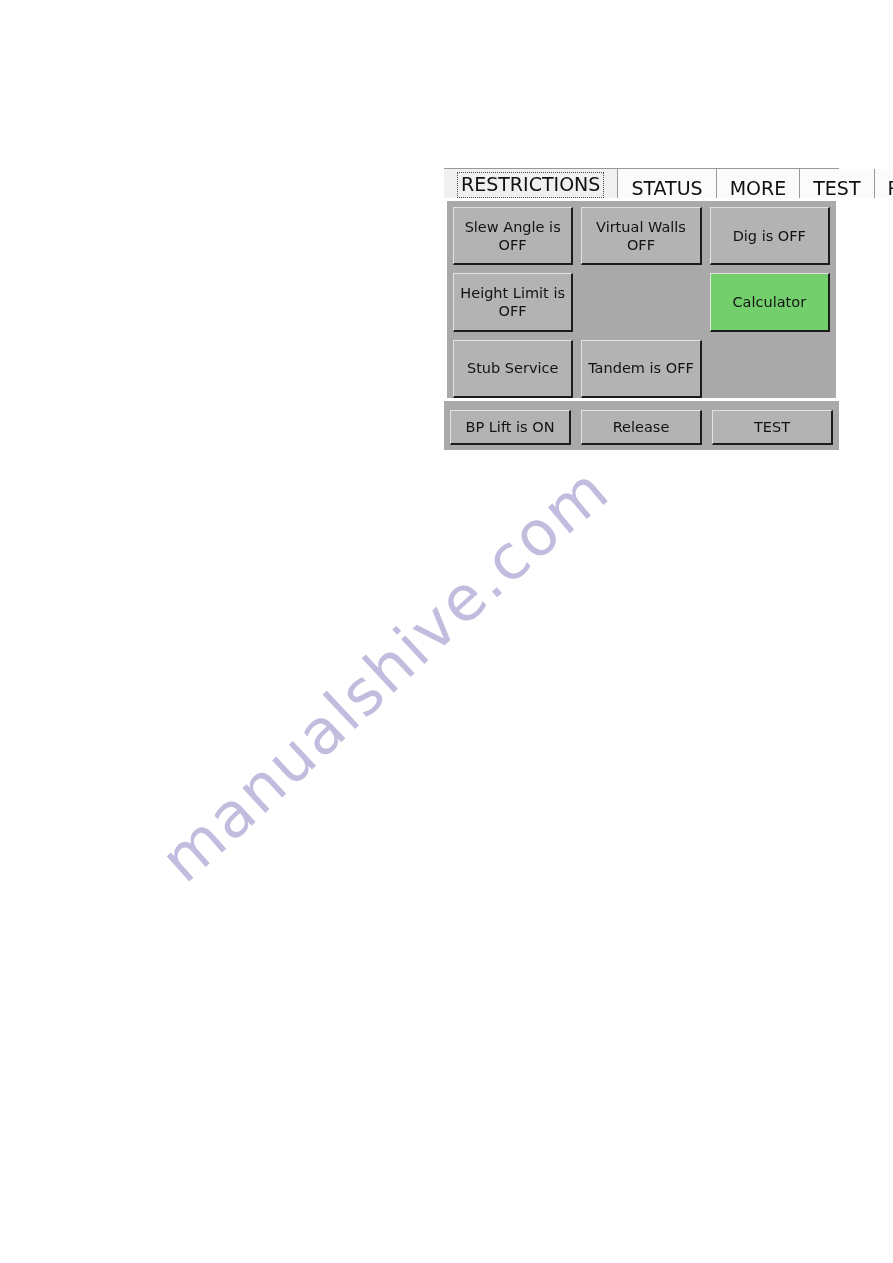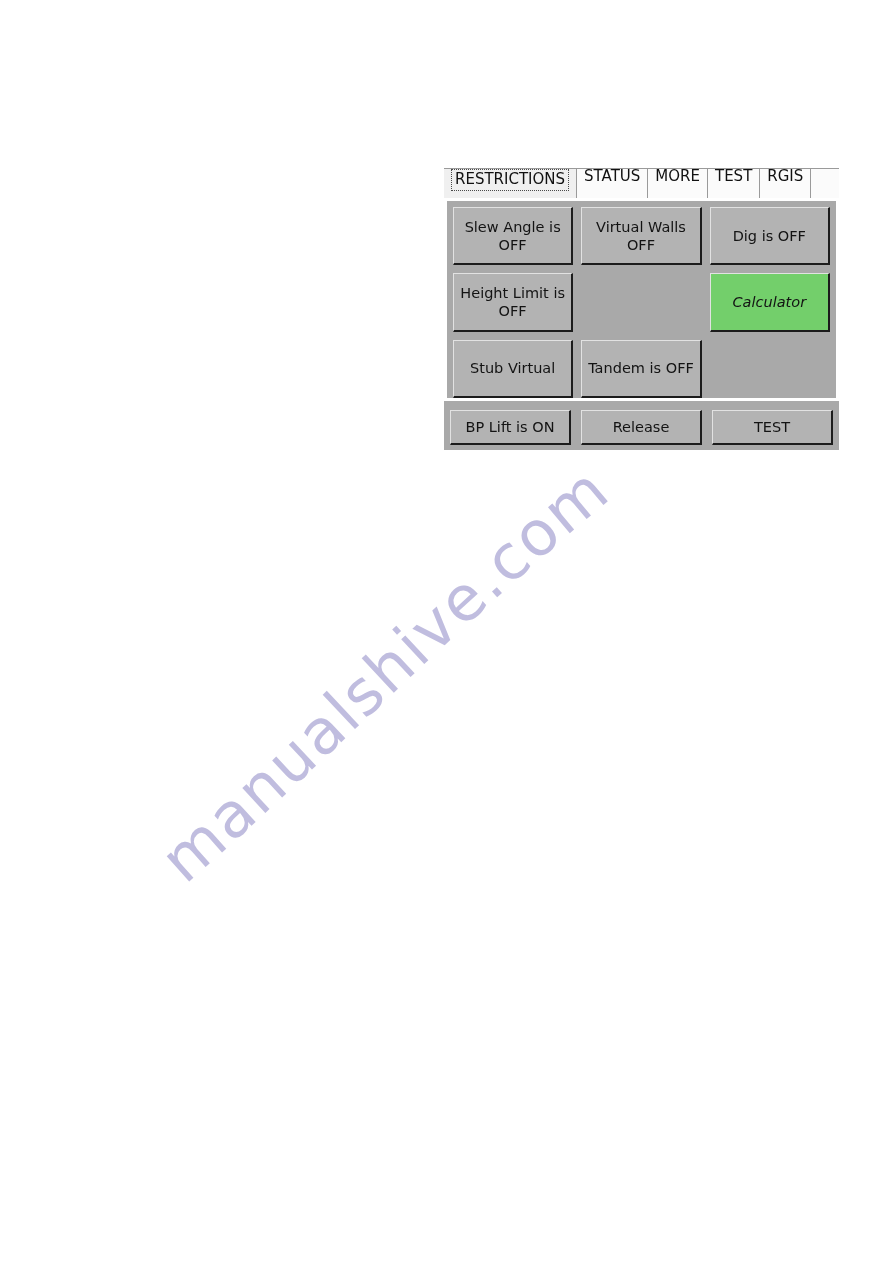--- a/index.html
+++ b/index.html
@@ -54,25 +54,25 @@
     width: 395px;
     height: 30px;
     background: #f2f2f2;
     box-sizing: border-box;
     display: flex;
     align-items: stretch;
     border-top: 1px solid #9a9a9a;
   }
   .tab {
     display: flex;
-    align-items: flex-start;
+    align-items: flex-end;
     justify-content: center;
     box-sizing: border-box;
-    padding: 0 7px;
-    font-size: 15px;
+    padding: 0 13px;
+    font-size: 19px;
     color: #111111;
     background: #fbfbfb;
     border-right: 1px solid #9a9a9a;
     white-space: nowrap;
     line-height: 1;
   }
   .tab.active {
     background: #f0f0f0;
     border-right: 1px solid #9a9a9a;
   }
@@ -139,21 +139,20 @@
     text-align: center;
     font-size: 14.5px;
     color: #131313;
     line-height: 1.25;
     padding: 2px 4px;
     overflow: hidden;
     cursor: default;
   }
   .btn.green {
     background: #73cf6b;
-    font-style: italic;
   }
   .btn.empty {
     background: transparent;
     border: none;
   }
   .btn-label {
     display: block;
   }
 </style>
 </head>
@@ -206,21 +205,21 @@
         <span class="btn-label">Height Limit is OFF</span>
       </div>
       <div class="btn empty">
         <span class="btn-label"></span>
       </div>
       <div class="btn green">
         <span class="btn-label">Calculator</span>
       </div>
 
       <div class="btn">
-        <span class="btn-label">Stub Virtual</span>
+        <span class="btn-label">Stub Service</span>
       </div>
       <div class="btn">
         <span class="btn-label">Tandem is OFF</span>
       </div>
       <div class="btn empty">
         <span class="btn-label"></span>
       </div>
 
     </div>
   </div>

